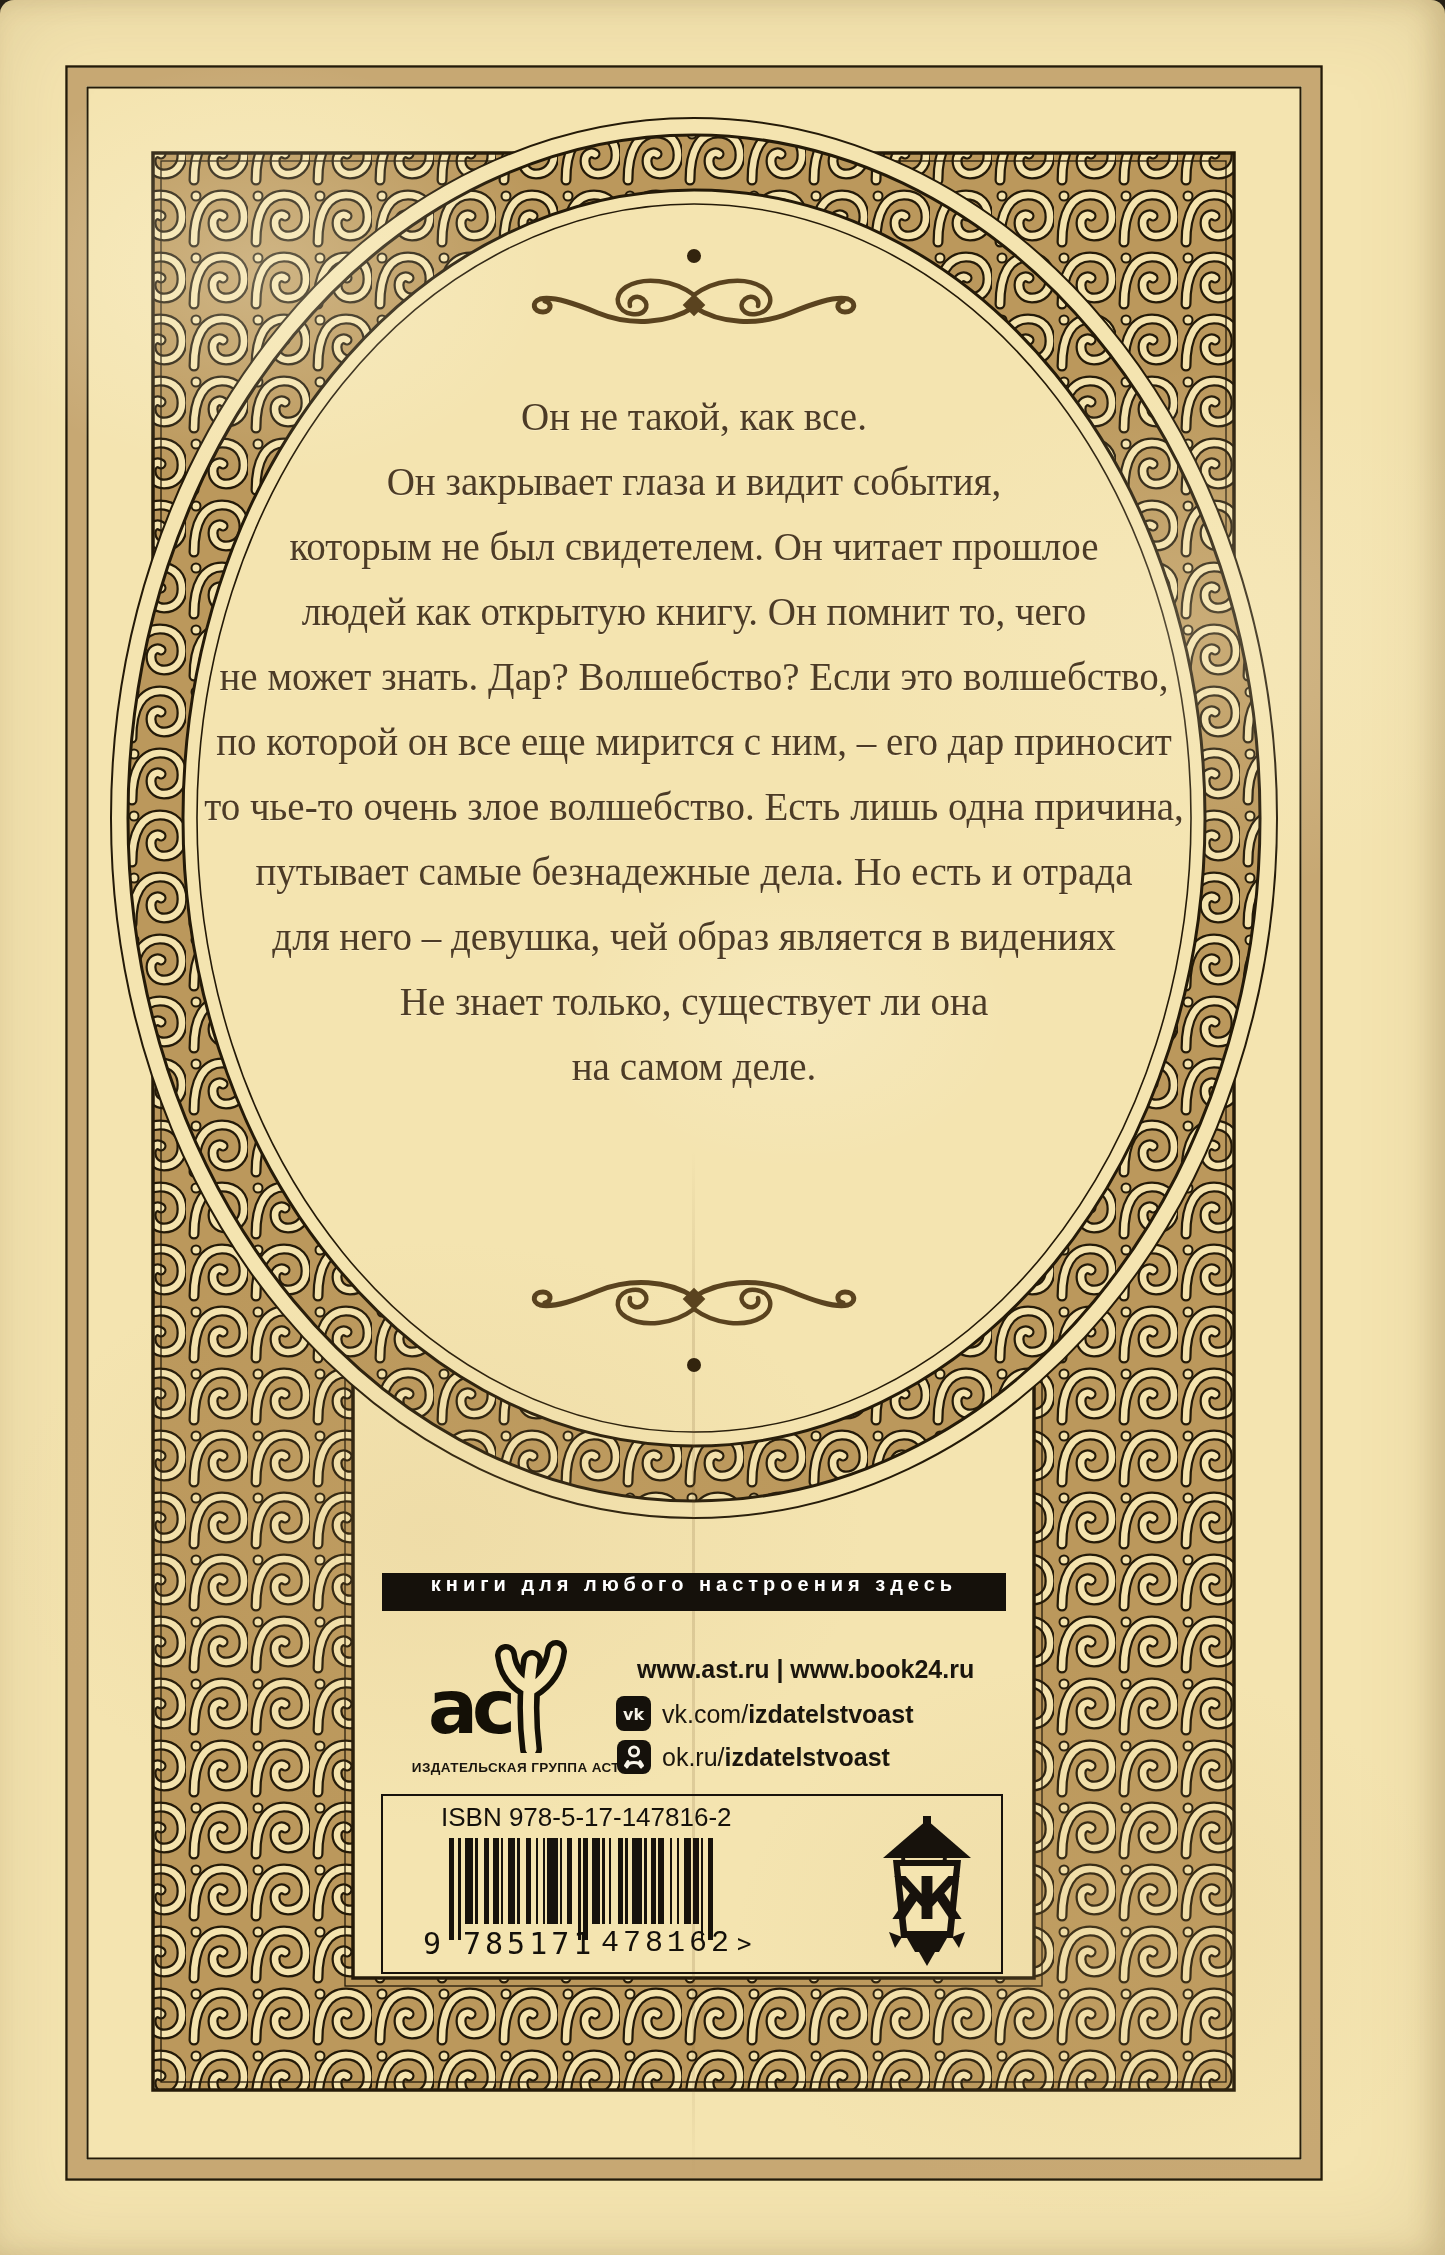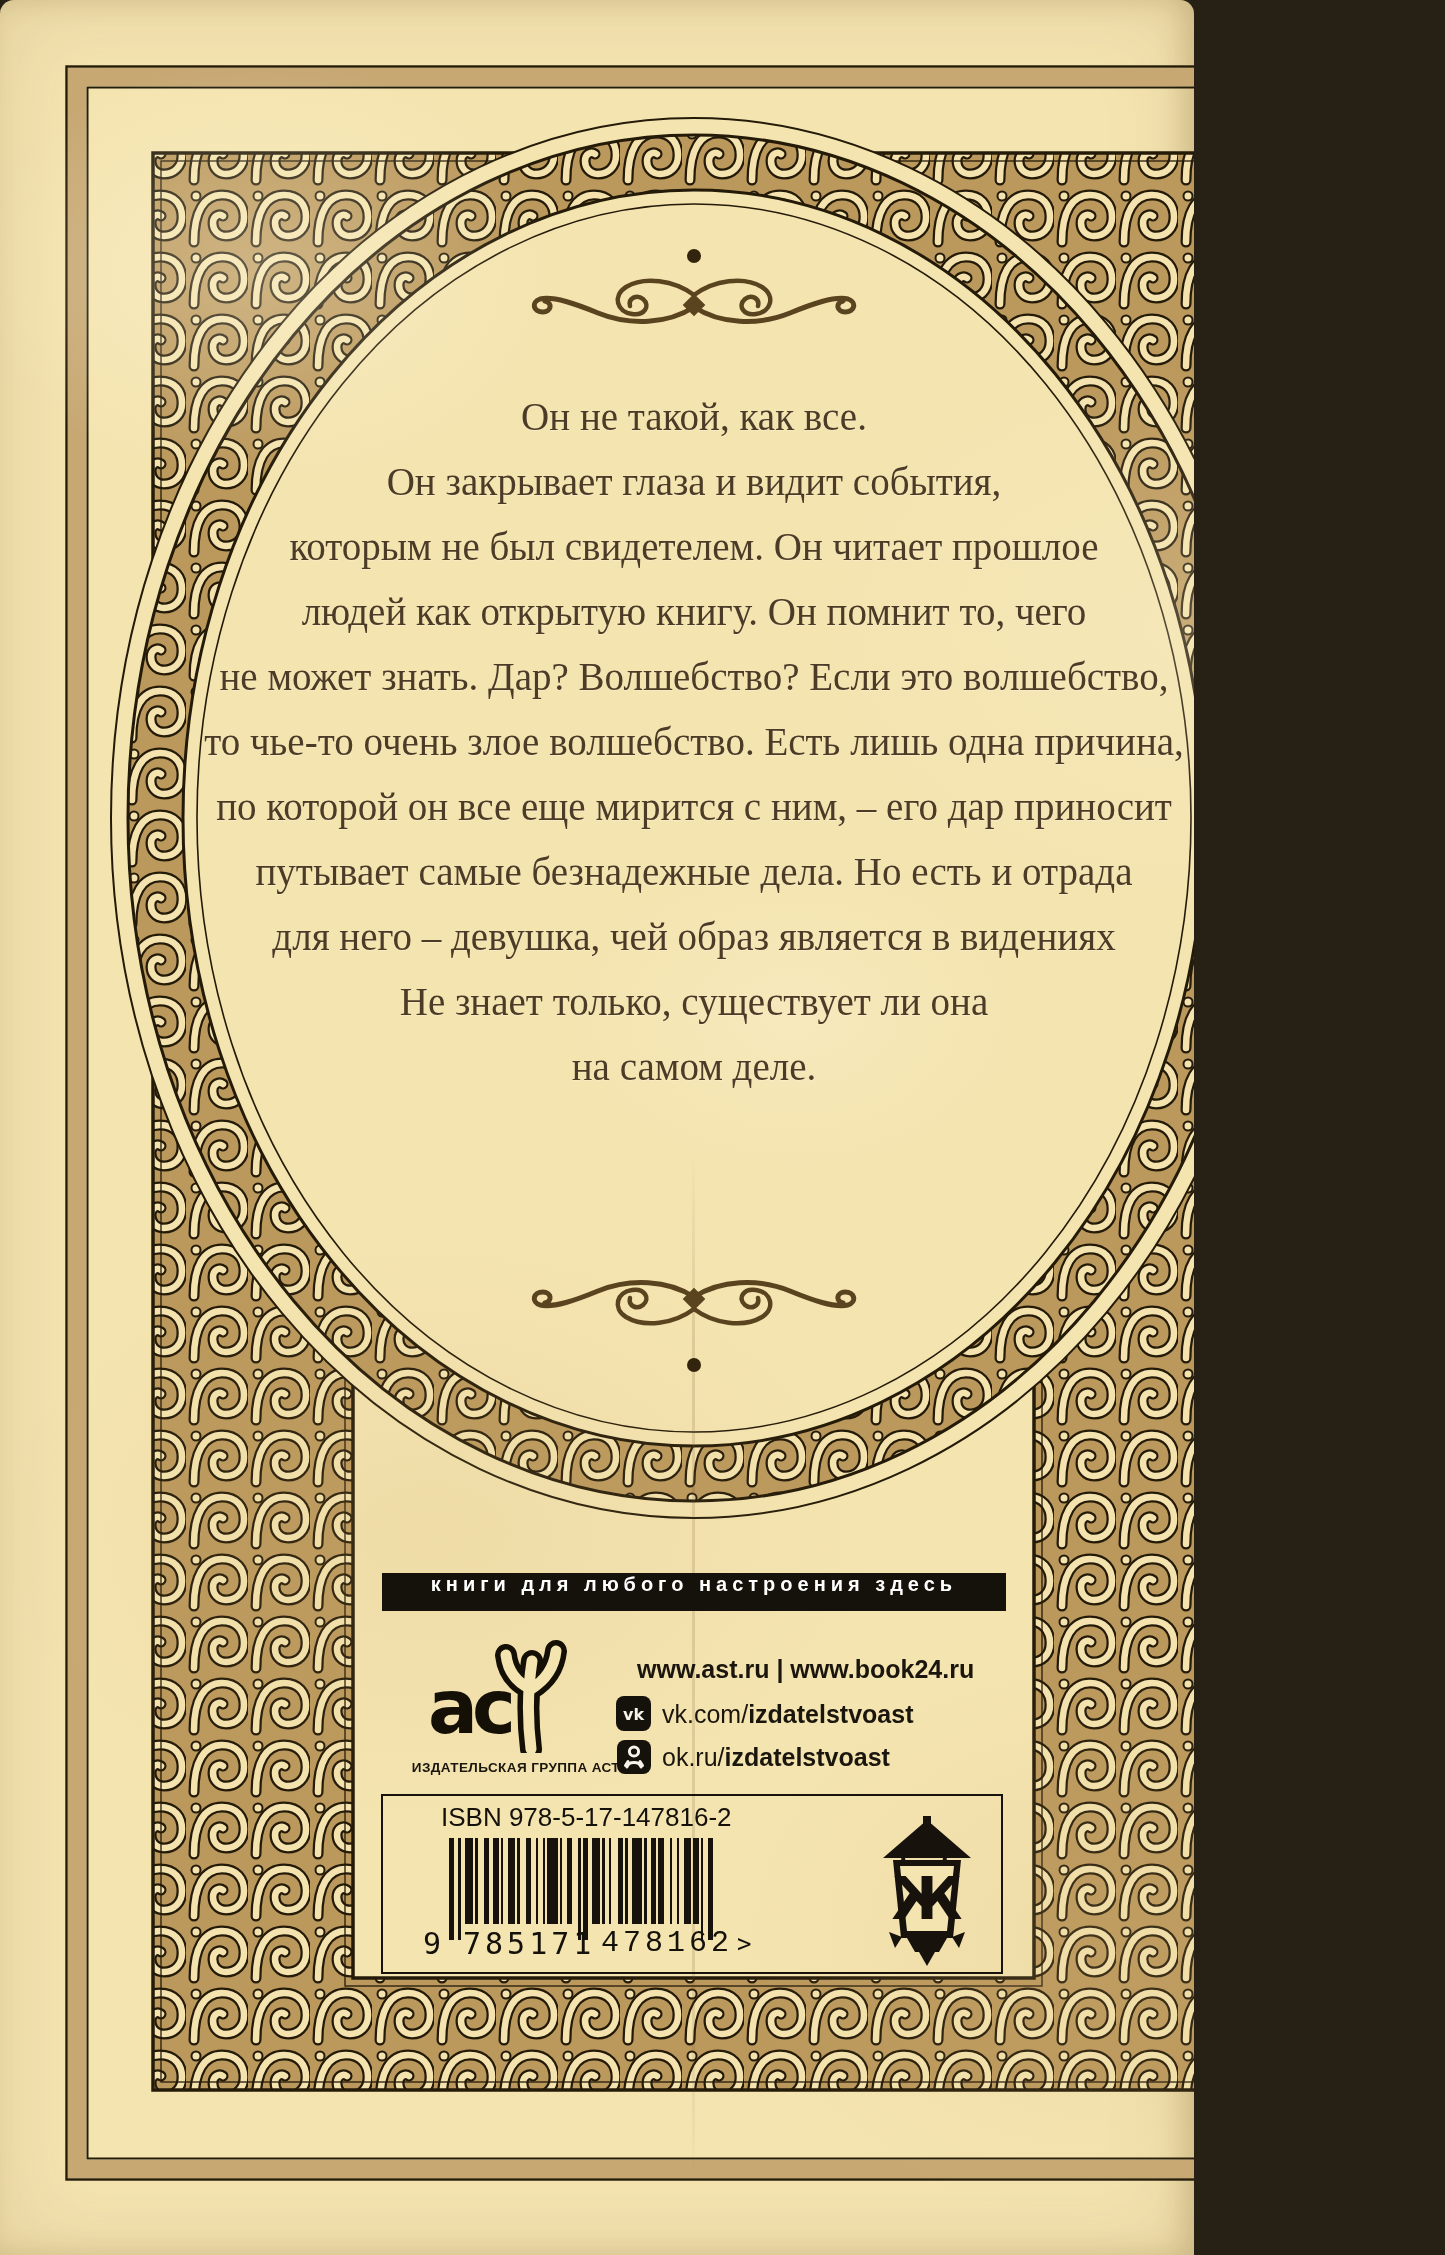--- a/index.html
+++ b/index.html
@@ -1,21 +1,21 @@
 <!DOCTYPE html>
 <html style="--paper: #f4e4b0; --ink: #17120c; --outline: #241a08; --tan_band: #c7a873; --ornament_bg: #bb985c; --ornament_ribbon: #f4e3ae; --blurb_text: #4c3b26; --flourish: #5a431f; --promo_bg: #15110b; --promo_text: #ffffff;"><head>
 <meta charset="utf-8">
 <style>
   :root{
     --paper:#f4e4b0; --ink:#17120c; --outline:#241a08; --tan_band:#c7a873;
     --ornament_bg:#bb985c; --ornament_ribbon:#f4e3ae; --blurb_text:#4c3b26;
     --flourish:#5a431f; --promo_bg:#15110b; --promo_text:#ffffff;
   }
   html,body{margin:0;padding:0;background:#262015;}
-  .page{position:relative;width:1194px;height:2255px;background:var(--paper);
+  .page{position:relative;width:1445px;height:2255px;background:var(--paper);
         overflow:hidden;border-radius:14px 14px 0 0;
         box-shadow:inset 0 0 90px rgba(124,94,44,.16), inset -12px 0 26px rgba(110,80,35,.20);}
   .deco,.texture,.crease{position:absolute;left:0;top:0;pointer-events:none;}
   .texture{width:1445px;height:2255px;z-index:2;background:
     radial-gradient(420px 300px at 18% 12%, rgba(255,250,228,.30), transparent 70%),
     radial-gradient(520px 380px at 82% 28%, rgba(250,240,210,.24), transparent 70%),
     radial-gradient(620px 420px at 30% 68%, rgba(208,176,118,.15), transparent 70%),
     radial-gradient(520px 400px at 76% 86%, rgba(214,184,126,.17), transparent 70%),
     radial-gradient(320px 220px at 55% 45%, rgba(255,252,235,.20), transparent 70%);}
   .crease{left:692px;top:1150px;width:3px;height:1030px;z-index:2;background:
@@ -100,22 +100,22 @@
     <use href="#flh" transform="scale(-1,1)"></use>
     <rect x="-8" y="-3" width="16" height="16" transform="rotate(45 0 5)" fill="var(--flourish)"></rect>
   </svg>
 
   <div class="abs blurb" id="blurb">
       <div class="bl-line">Он не такой, как все.</div>
       <div class="bl-line">Он закрывает глаза и видит события,</div>
       <div class="bl-line">которым не был свидетелем. Он читает прошлое</div>
       <div class="bl-line">людей как открытую книгу. Он помнит то, чего</div>
       <div class="bl-line">не может знать. Дар? Волшебство? Если это волшебство,</div>
+      <div class="bl-line">по которой он все еще мирится с ним, – его дар приносит</div>
       <div class="bl-line">то чье-то очень злое волшебство. Есть лишь одна причина,</div>
-      <div class="bl-line">по которой он все еще мирится с ним, – его дар приносит</div>
       <div class="bl-line">путывает самые безнадежные дела. Но есть и отрада</div>
       <div class="bl-line">для него – девушка, чей образ является в видениях</div>
       <div class="bl-line">Не знает только, существует ли она</div>
       <div class="bl-line">на самом деле.</div>
     </div>
 
   <svg class="abs" style="left:514px;top:1272px;transform:scaleY(-1);" width="360" height="64" viewBox="-180 -32 360 64">
     <use href="#flh"></use>
       <use href="#flh" transform="scale(-1,1)"></use>
     <rect x="-8" y="-3" width="16" height="16" transform="rotate(45 0 5)" fill="var(--flourish)"></rect>

